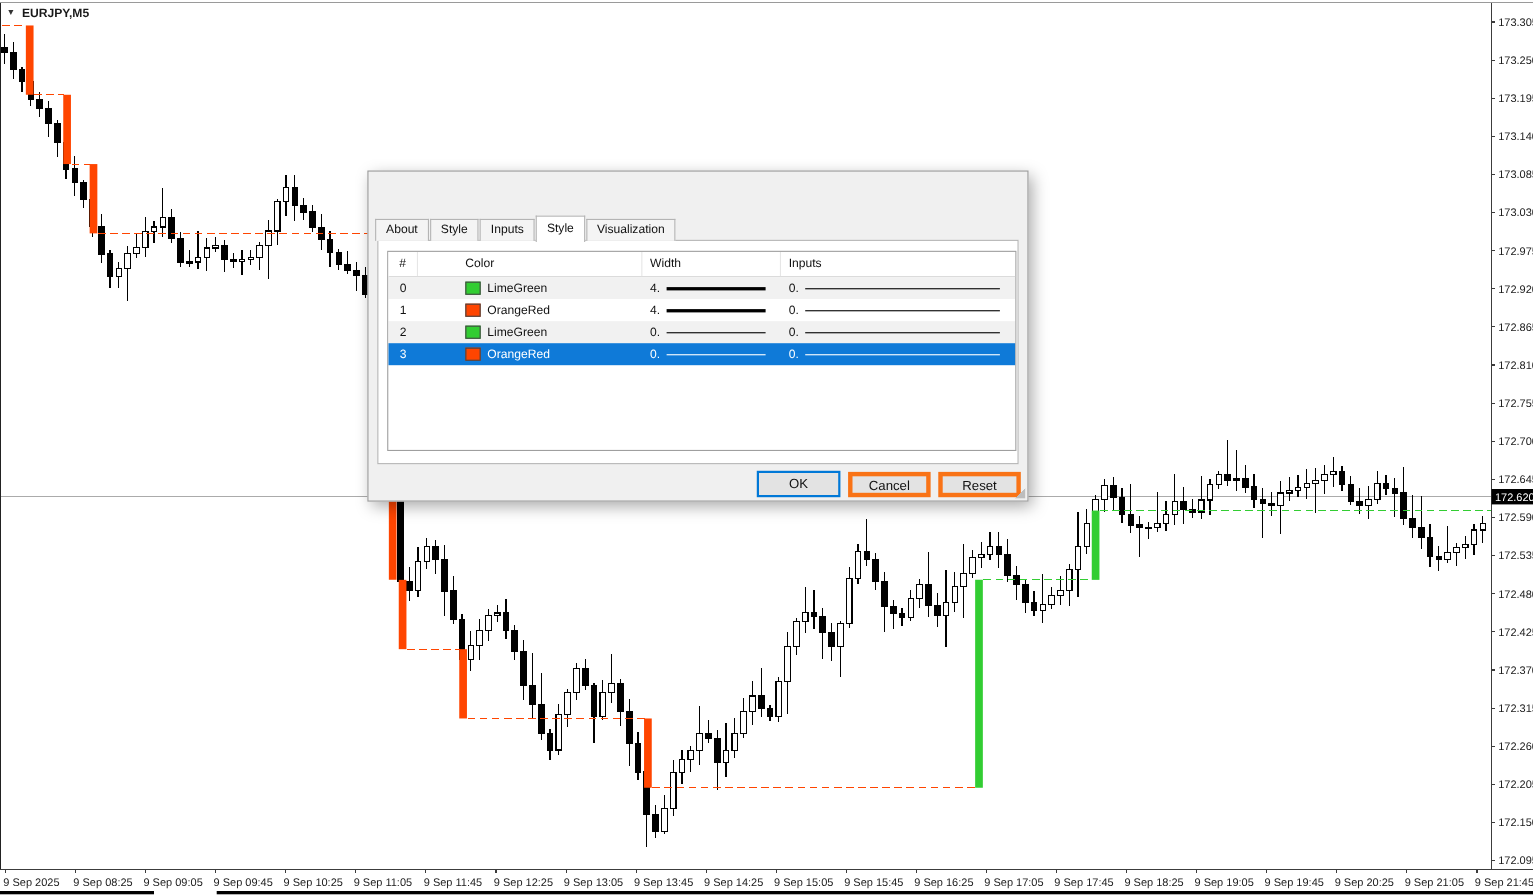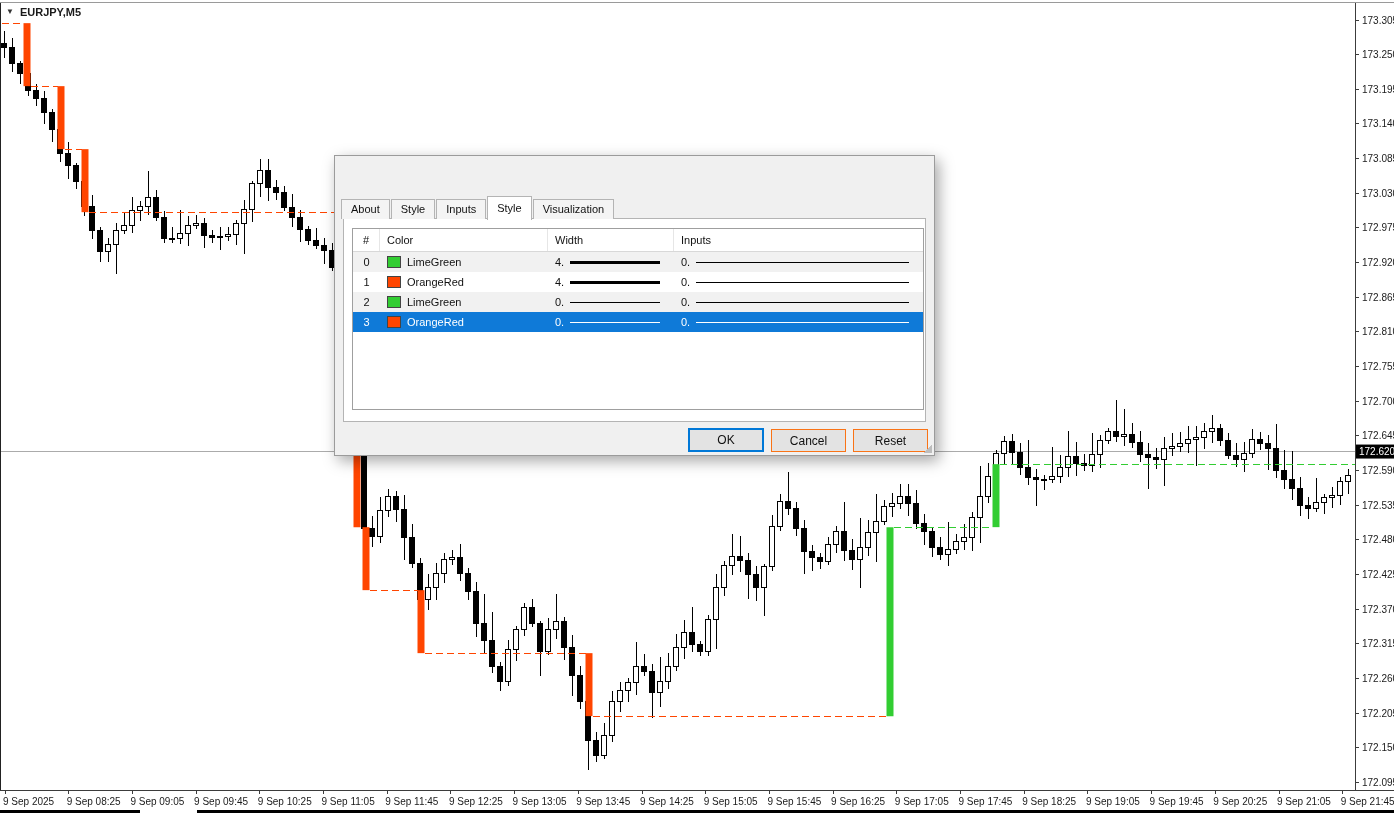--- a/index.html
+++ b/index.html
@@ -24,33 +24,33 @@
        border:1px solid #b4b4b4;border-bottom:none;margin-right:1px;color:#111;margin-top:25px;}
   .tab.active{height:23px;line-height:23px;background:#ffffff;position:relative;top:1px;z-index:4;}
   .panel{position:absolute;left:8px;top:62px;width:583px;height:204px;background:#ffffff;
          border:1px solid #b4b4b4;box-sizing:border-box;z-index:2;}
   .ctable{position:absolute;left:8px;top:9px;width:572px;height:182px;background:#fff;
           border:1px solid #9f9f9f;box-sizing:border-box;font-size:11px;overflow:hidden;}
   .thead{display:flex;height:22px;border-bottom:1px solid #d8d8d8;background:#fff;}
   .th{display:flex;align-items:center;padding-left:7px;border-right:1px solid #e6e6e6;
       box-sizing:border-box;color:#111;}
   .c0{width:27px;justify-content:center;padding-left:0;}
-  .c1{width:168px;}
+  .c1{width:168px;margin-left:36px;}
   .c2{width:126px;}
   .c3{flex:1;border-right:none;}
   .tr{display:flex;height:20px;align-items:center;background:#fff;}
   .tr.zebra{background:#f1f1f1;}
   .tr.sel{background:#0f7ad8;color:#fff;}
   .td{display:flex;align-items:center;height:100%;padding-left:7px;box-sizing:border-box;}
   .td.c0{padding-left:0;justify-content:center;}
   .swatch{width:12px;height:10px;border:1px solid #444;margin-right:6px;flex:none;}
   .lineviz{flex:1;height:1px;background:#000;margin:0 14px 0 6px;}
   .lineviz.thick{height:3px;}
   .tr.sel .lineviz{background:#fff;}
-  .btn{position:absolute;width:75px;height:23px;top:273px;background:#e3e3e3;border:1px solid #f97316;
+  .btn{position:absolute;width:75px;height:23px;top:273px;background:#e3e3e3;border:4px solid #f97316;
        box-sizing:border-box;font-size:12px;display:flex;align-items:center;justify-content:center;color:#111;}
   .btn.default{border:2px solid #0078d7;width:76px;height:24px;top:272px;}
   .grip{position:absolute;right:2px;bottom:2px;width:11px;height:11px;
         background:linear-gradient(135deg,transparent 60%,#bdbdbd 60%);}
 </style>
 </head>
 <body>
 
 <div class="screen">
 

